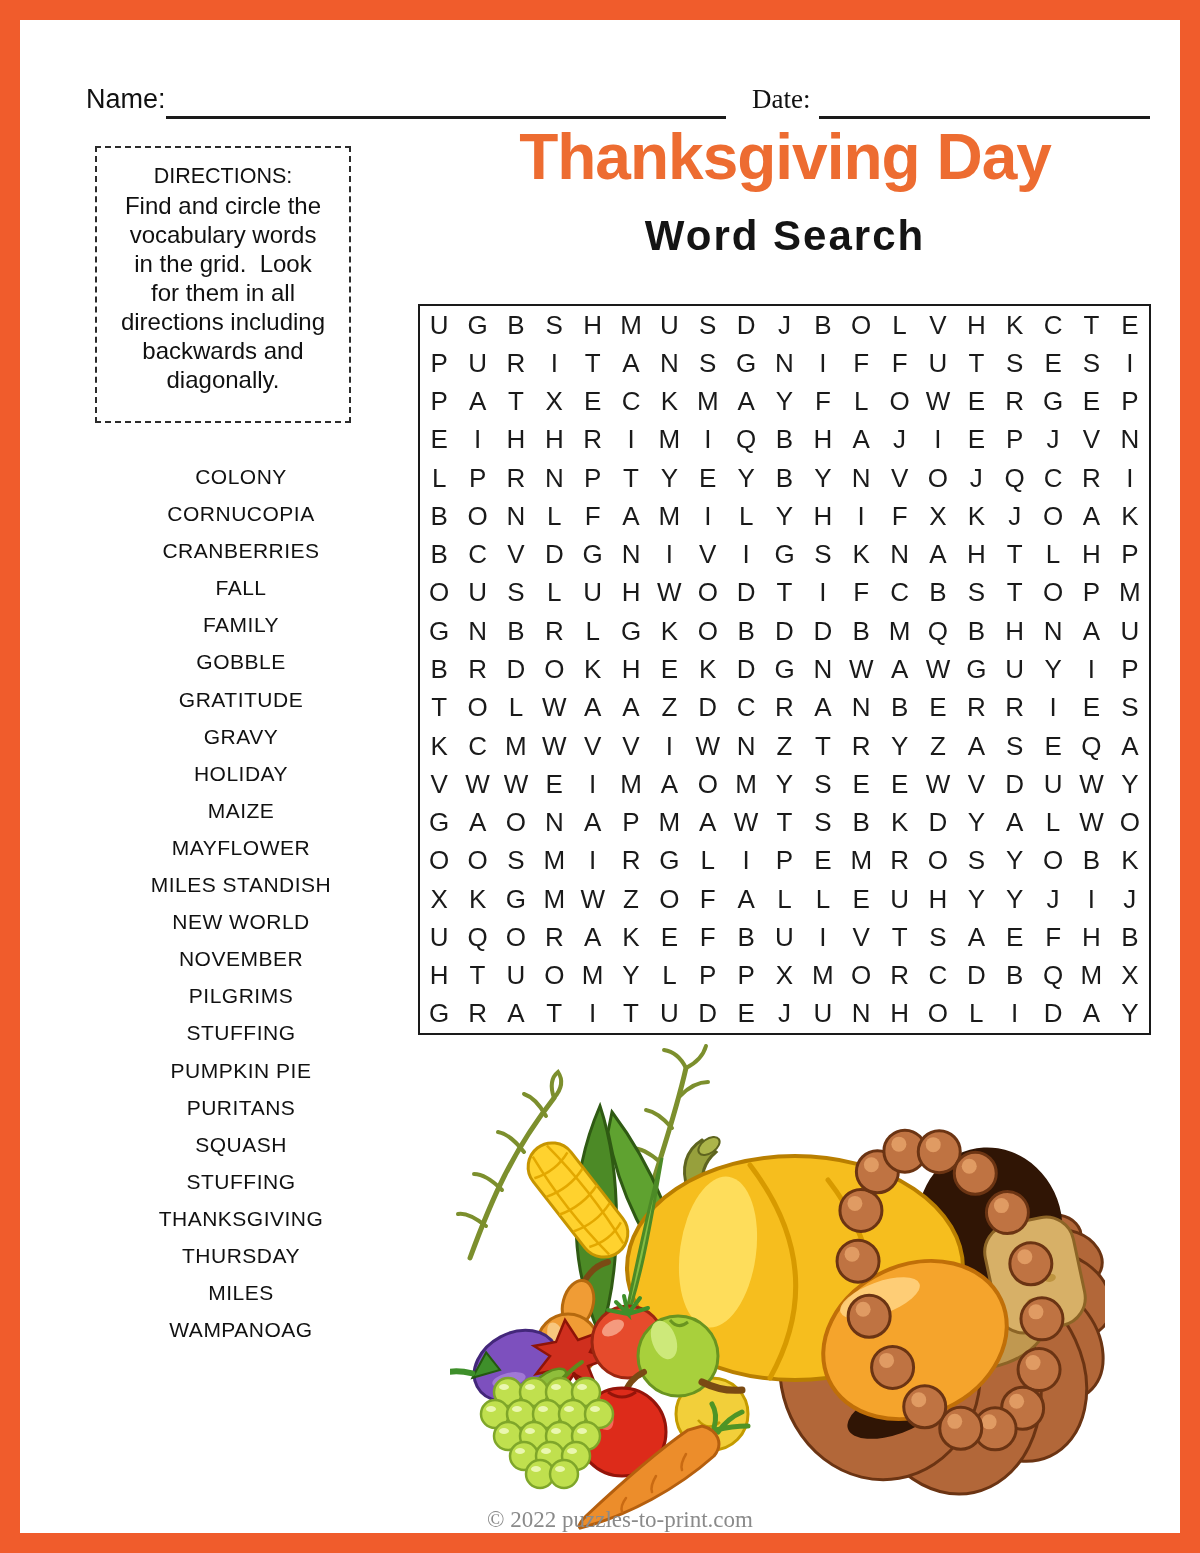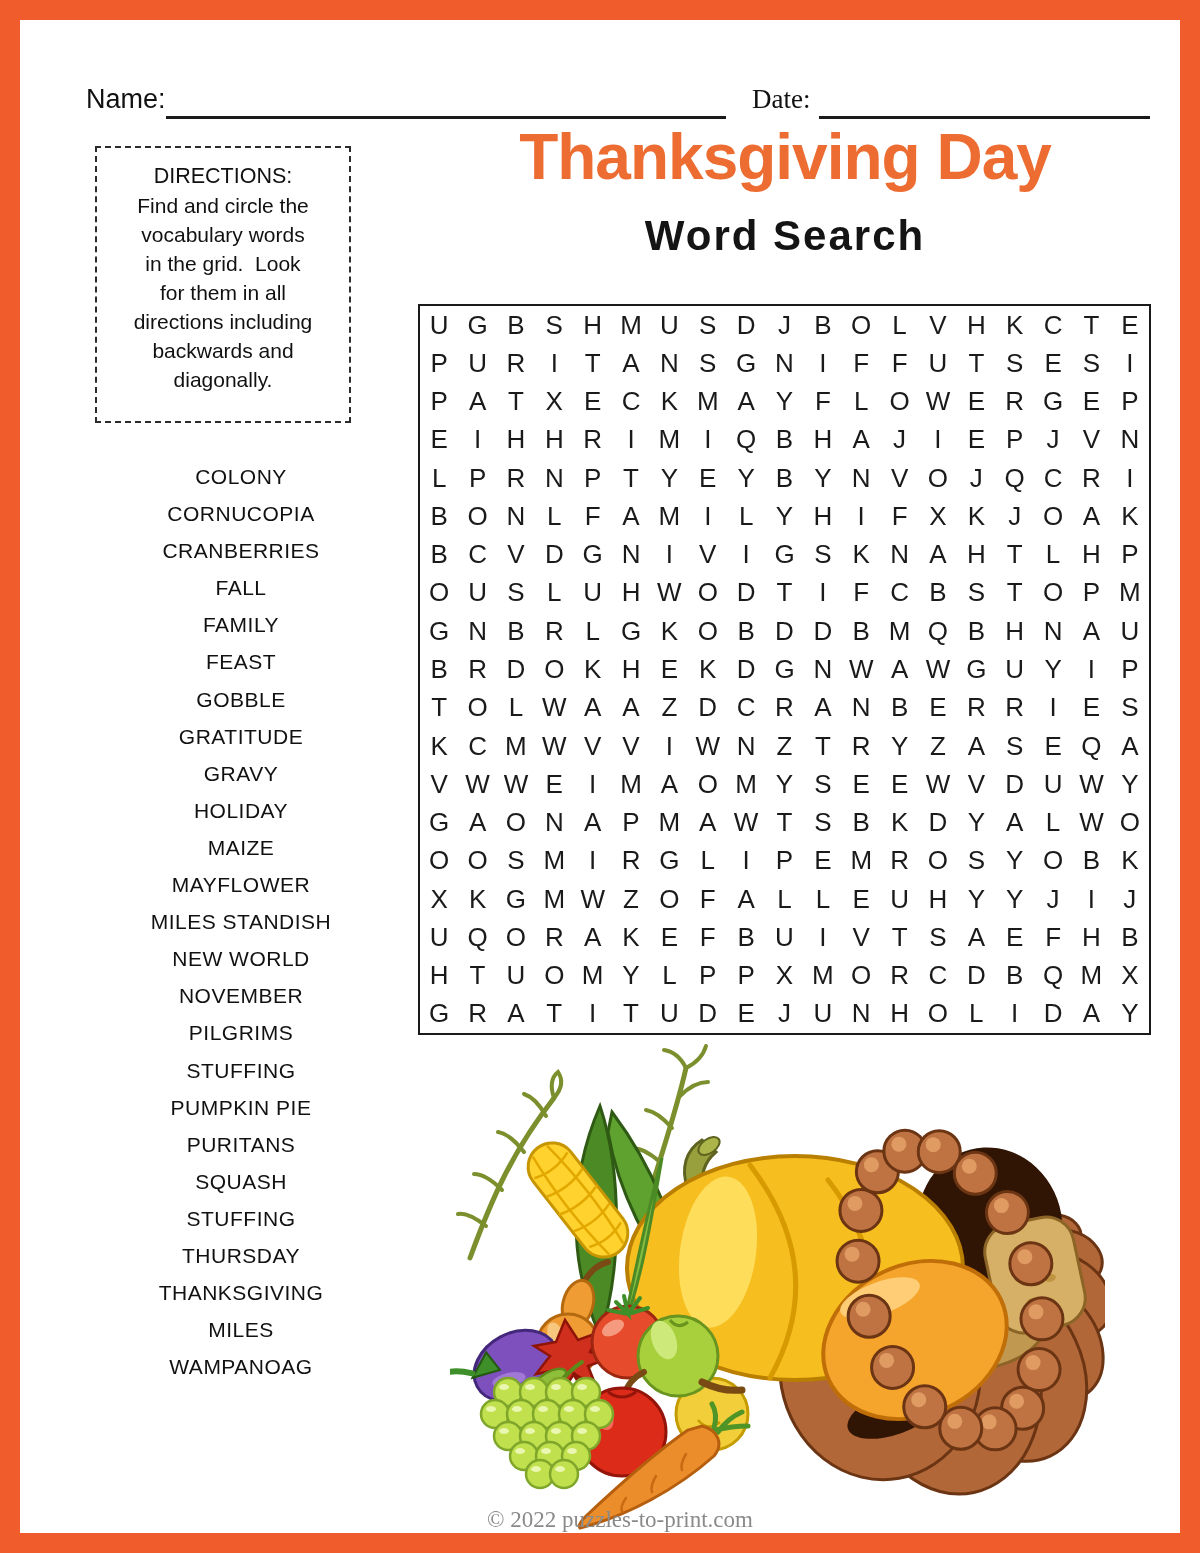--- a/index.html
+++ b/index.html
@@ -10,21 +10,21 @@
   .hand{font-family:"Liberation Sans",sans-serif;text-align:right;}
   .label{font-size:27px;color:#111;}
   .writeline{border-bottom:3px solid #1a1a1a;height:32px;}
   .title{left:395px;top:100px;width:740px;text-align:center;
          font-size:64px;font-weight:bold;letter-spacing:-1px;color:#ED6C31;}
   .subtitle{left:395px;top:192px;width:740px;text-align:center;
             font-size:42px;font-weight:600;letter-spacing:2px;color:#141414;}
   .dirbox{left:75px;top:126px;width:256px;height:277px;box-sizing:border-box;
           border:2px dashed #2b2b2b;text-align:center;padding:14px 6px 0 6px;}
   .dirhead{font-size:21.5px;color:#111;line-height:29px;}
-  .dirbody{font-size:21px;color:#111;line-height:29px;white-space:pre-wrap;}
+  .dirbody{font-size:24px;color:#111;line-height:29px;white-space:pre-wrap;}
   .wordlist{left:64px;top:438px;width:314px;text-align:center;}
   .word{font-size:21px;line-height:37.1px;color:#111;letter-spacing:.5px;}
   .grid{left:398px;top:284px;width:733px;height:731px;box-sizing:border-box;
         border:2px solid #1a1a1a;display:grid;
         grid-template-columns:repeat(19,1fr);grid-template-rows:repeat(19,1fr);}
   .cell{display:flex;align-items:center;justify-content:center;
         font-size:26px;color:#1a1a1a;}
   .illus{left:430px;top:1020px;width:655px;height:500px;}
   .copyright{left:0;top:1487px;width:1200px;text-align:center;
              font-family:"Liberation Serif",serif;font-size:23px;color:#8a8a8a;}
@@ -53,38 +53,37 @@
 backwards and
 diagonally.</div>
   </div>
 
   <div class="abs wordlist">
       <div class="word">COLONY</div>
       <div class="word">CORNUCOPIA</div>
       <div class="word">CRANBERRIES</div>
       <div class="word">FALL</div>
       <div class="word">FAMILY</div>
-      <div class="word">FEAST</div>
       <div class="word">GOBBLE</div>
       <div class="word">GRATITUDE</div>
       <div class="word">GRAVY</div>
       <div class="word">HOLIDAY</div>
       <div class="word">MAIZE</div>
       <div class="word">MAYFLOWER</div>
       <div class="word">MILES STANDISH</div>
       <div class="word">NEW WORLD</div>
       <div class="word">NOVEMBER</div>
       <div class="word">PILGRIMS</div>
       <div class="word">STUFFING</div>
       <div class="word">PUMPKIN PIE</div>
       <div class="word">PURITANS</div>
       <div class="word">SQUASH</div>
       <div class="word">STUFFING</div>
+      <div class="word">THANKSGIVING</div>
       <div class="word">THURSDAY</div>
-      <div class="word">THANKSGIVING</div>
       <div class="word">MILES</div>
       <div class="word">WAMPANOAG</div>
     </div>
 
   <div class="abs grid">
       <div class="cell">U</div>
       <div class="cell">G</div>
       <div class="cell">B</div>
       <div class="cell">S</div>
       <div class="cell">H</div>

